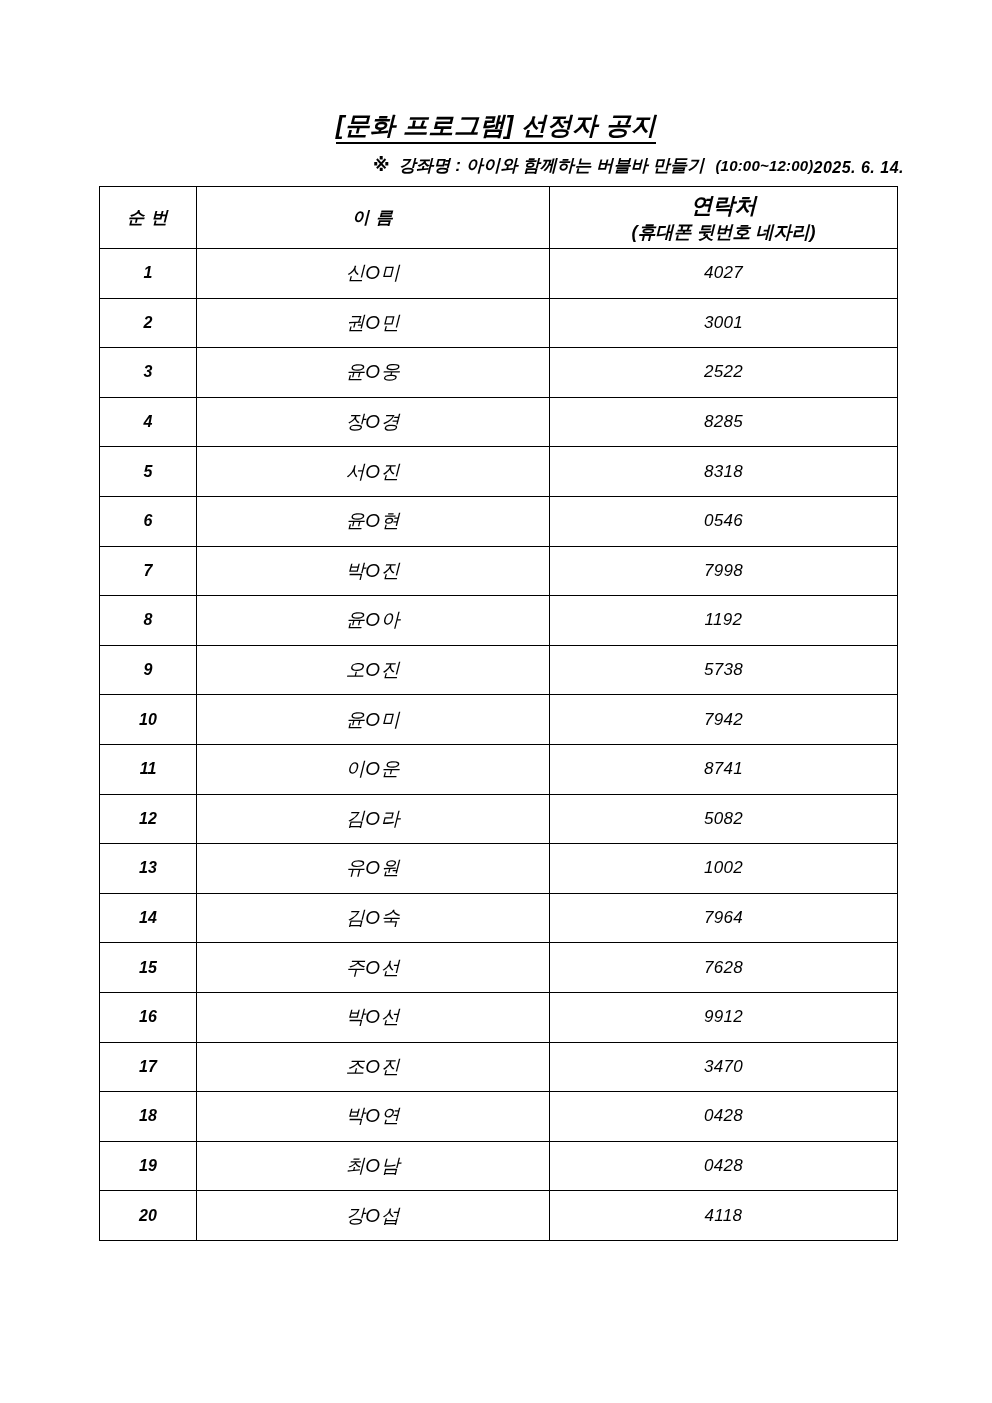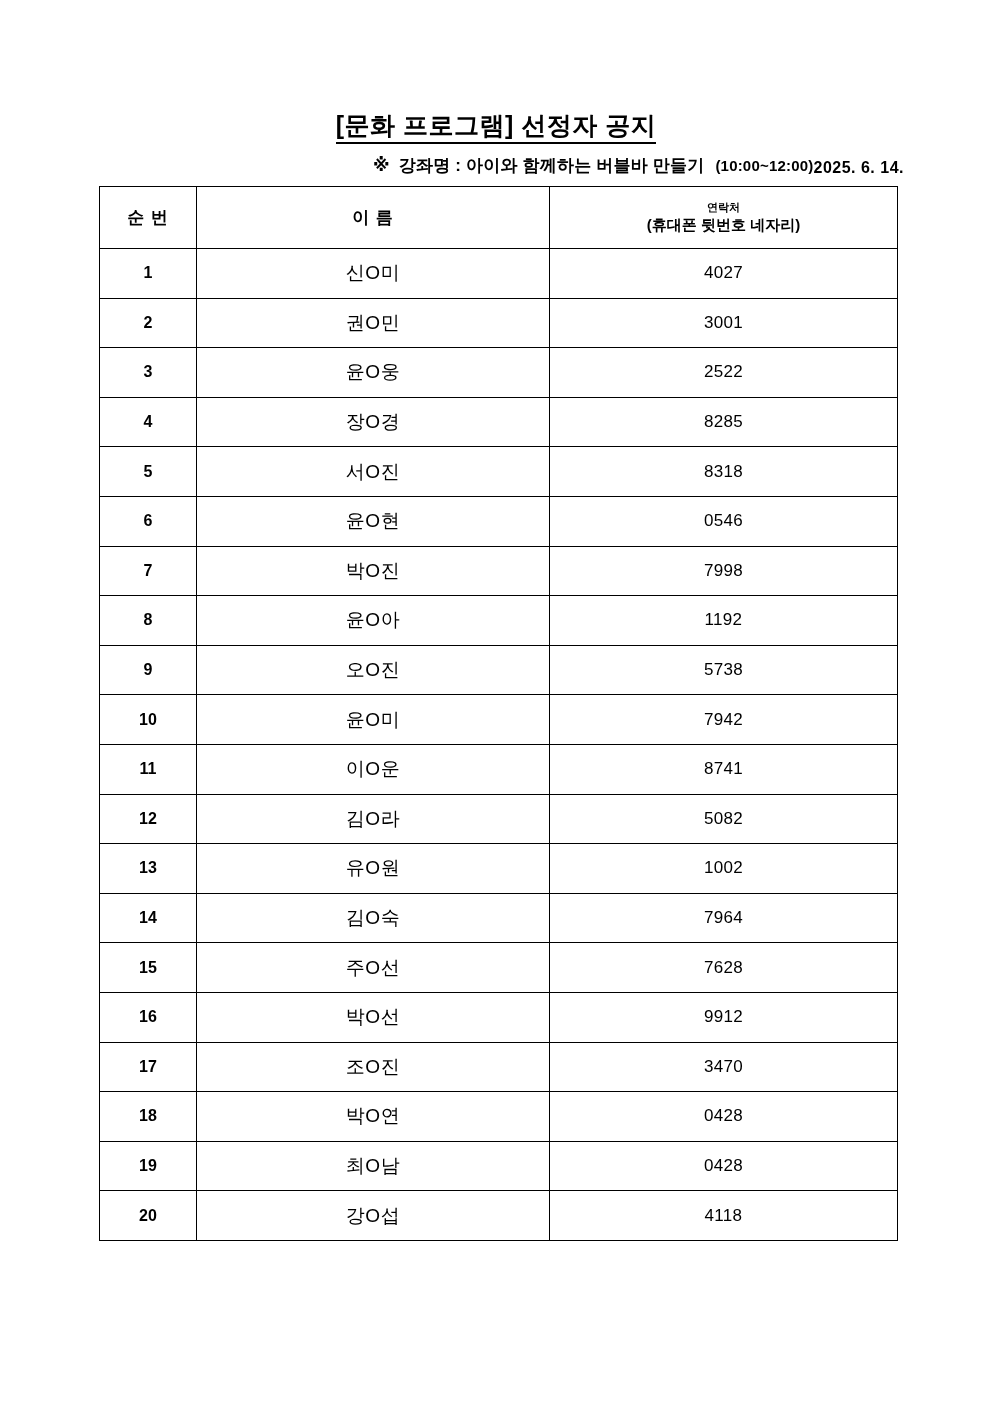--- a/index.html
+++ b/index.html
@@ -16,20 +16,21 @@
     font-family: "Liberation Sans", "DejaVu Sans", sans-serif;
     color: #000000;
     overflow: hidden;
   }
 
   .page {
     width: 976px;
     height: 1403px;
     padding: 0;
     position: relative;
+    font-style: italic;
   }
 
   
   .doc-title {
     position: absolute;
     top: 110px;
     left: 0;
     width: 992px;
     text-align: center;
     font-size: 25px;
@@ -102,27 +103,27 @@
 
   table.roster thead th {
     height: 62px;
     font-weight: bold;
     font-size: 17px;
     letter-spacing: 1px;
     line-height: 1.25;
   }
   th.hdr-phone .phone-main {
     display: block;
-    font-size: 11px;
+    font-size: 22px;
     font-weight: bold;
     letter-spacing: 0;
   }
   th.hdr-phone .phone-sub {
     display: block;
-    font-size: 15px;
+    font-size: 18px;
     font-weight: bold;
     letter-spacing: 0;
     margin-top: 1px;
   }
 
   table.roster tbody td {
     height: 49.6px;
   }
   td.cell-no {
     font-size: 16px;

